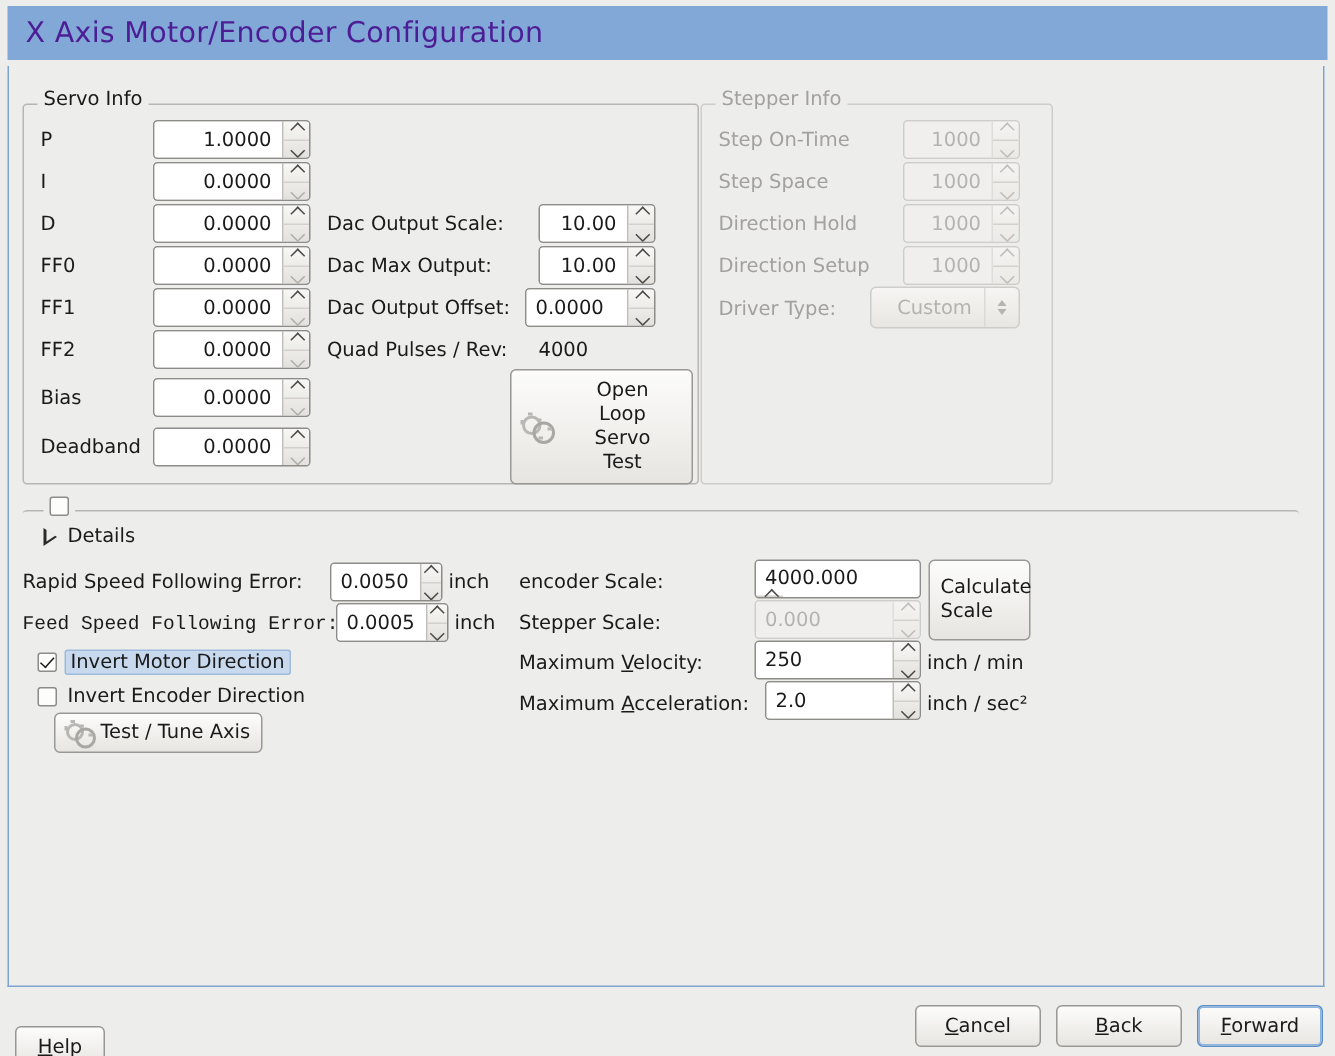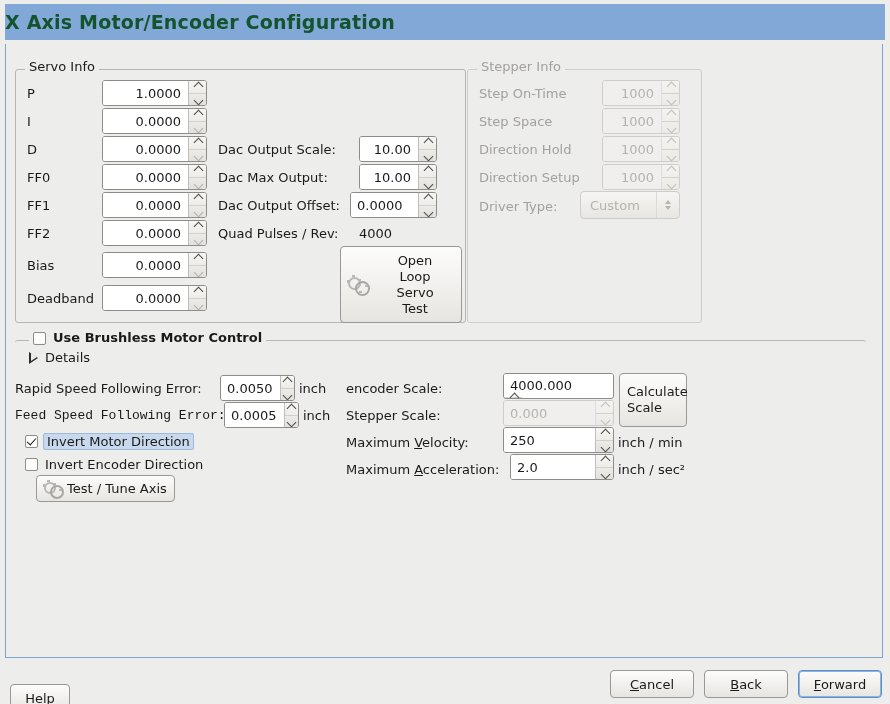--- a/index.html
+++ b/index.html
@@ -14,21 +14,21 @@
   }
   .window { position: relative; width: 890px; height: 704px; background:#ededeb; }
 
   
   .titlebar {
     position:absolute; left:5px; top:4px; width:880px; height:36px;
     background:#81a8d6;
     display:flex; align-items:center;
   }
   .titlebar .title {
-    color:#14532d; font-weight:bold; font-size:19px; 
+    color:#4c1d95; font-weight:normal; font-size:19px; padding-left:12px;
     letter-spacing:0.2px;
   }
 
   
   .content {
     position:absolute; left:5px; top:44px; width:878px; height:614px;
     border:1px solid #7fa4cf; border-top:none;
     background:#ededeb;
     box-sizing:border-box;
   }
@@ -79,21 +79,21 @@
   .spin.disabled { border-color:#cfcdc9; background:#f0efed; }
   .spin.disabled .val { color:#b5b3af; background:#f0efed; }
   .spin.disabled .btns { background:linear-gradient(#f4f3f1,#eceae6); border-left-color:#ddd; }
   .spin.disabled .btns .b::after { border-color:#bfbdb9; }
   .spin .btns .b.dim::after { border-color:#b0aeaa; }
 
   
   .combo { position:absolute; box-sizing:border-box; height:28px;
            border:1px solid #cfcdc9; border-radius:4px;
            background:linear-gradient(#f6f5f3,#e8e6e2);
-           display:flex; align-items:center; }
+           display:flex; align-items:center;text-align:center; }
   .combo .ctext { flex:1; padding-left:9px; font-size:13px; color:#b5b3af; }
   .combo .carrow { width:22px; border-left:1px solid #dcdad6; height:100%;
                    position:relative; }
   .combo .carrow::before, .combo .carrow::after {
     content:""; position:absolute; left:50%; margin-left:-3.5px;
     width:0; height:0; border-left:3.5px solid transparent; border-right:3.5px solid transparent;
   }
   .combo .carrow::before { top:8px; border-bottom:4px solid #b5b3af; }
   .combo .carrow::after  { bottom:8px; border-top:4px solid #b5b3af; }
 
@@ -327,21 +327,20 @@
       <div class="combo" style="left:113px; top:131px; width:100px;">
         <span class="ctext">Custom</span>
         <span class="carrow"></span>
       </div>
     </div>
 
     <div class="frame" style="left:9px; top:287px; width:851px; height:37px;">
       <div class="frame-body" style="border-left:none; border-right:none; border-bottom:none;"></div>
       <div class="frame-title" style="left:14px; display:flex; align-items:center;">
         <span class="chkbox"></span>
-        <span class="chk-label bold" style="margin-left:7px; font-weight:bold;">Use Brushless Motor Control</span>
       </div>
       <div class="expander" style="left:14px; top:19px;">
         <span class="tri"></span>
         <span class="ex-label">Details</span>
       </div>
     </div>
 
     <div class="lbl" style="left:9px; top:337px;">Rapid Speed Following Error:</div>
     <div class="spin" style="left:214px; top:331px; width:75px;">
       <div class="val left">0.0050</div>

